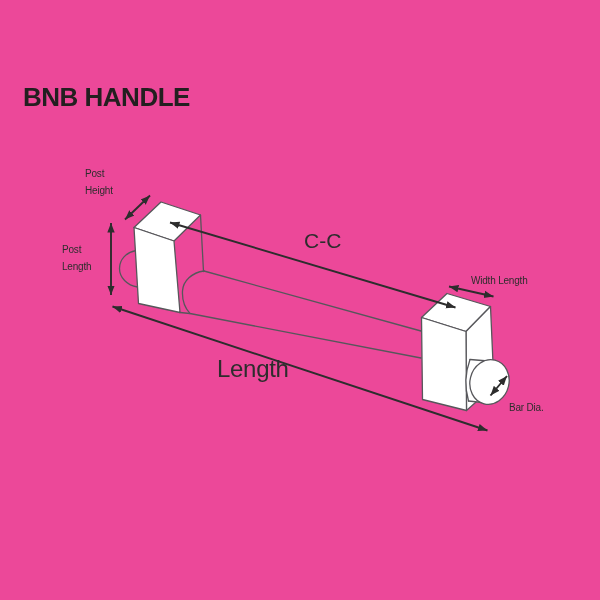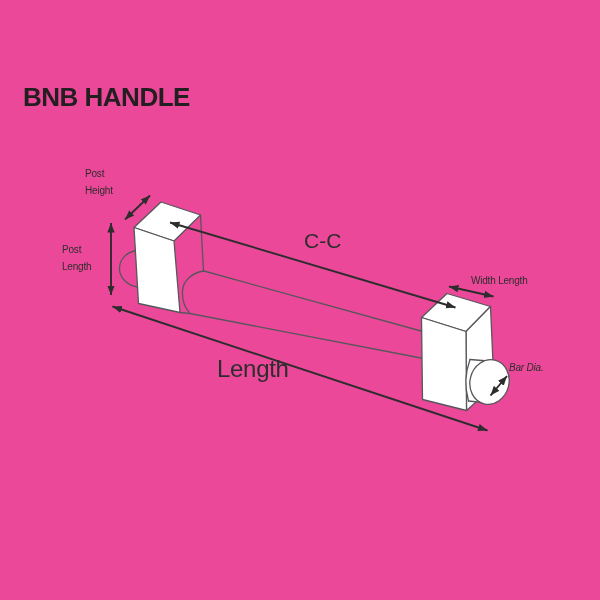--- a/index.html
+++ b/index.html
@@ -96,15 +96,15 @@
     <span>Post</span>
     <span>Length</span>
   </div>
 
   <div class="lbl lbl-cc" style="left:304px; top:233px;">C-C</div>
 
   <div class="lbl" style="left:471px; top:273px;">Width Length</div>
 
   <div class="lbl lbl-length" style="left:217px; top:361px;">Length</div>
 
-  <div class="lbl" style="left:509px; top:360px;font-style:italic;">Bar Dia.</div>
+  <div class="lbl" style="left:509px; top:400px;">Bar Dia.</div>
 
 </div>
 
 </body></html>

